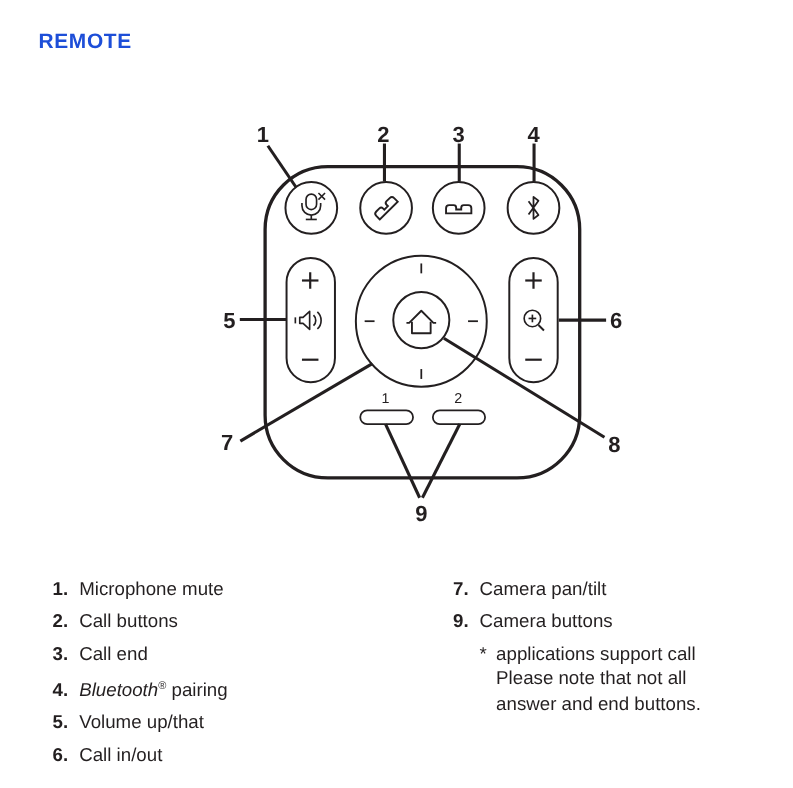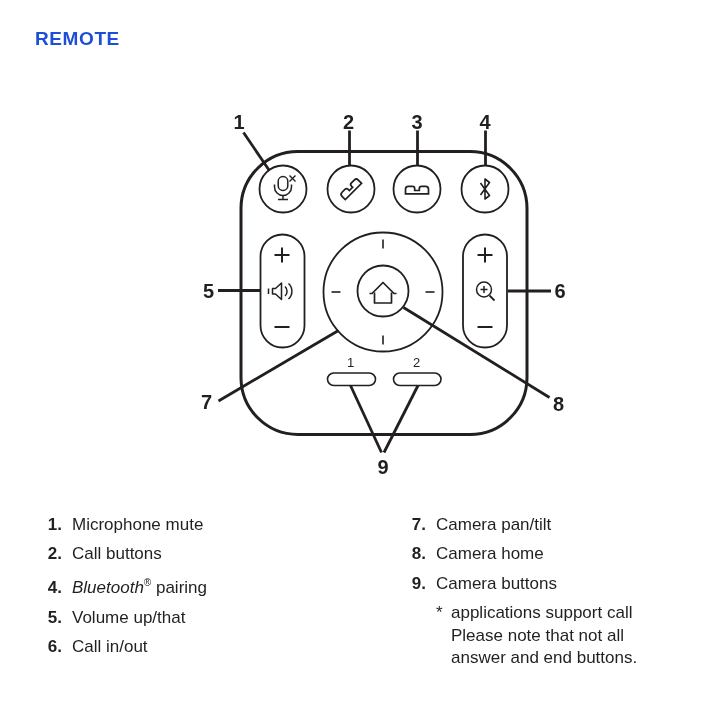--- a/index.html
+++ b/index.html
@@ -15,21 +15,21 @@
   svg.diagram{position:absolute;left:0;top:0;}
   svg .stroke{stroke:#231f20;fill:none;}
   svg text.callout{
     font-family:"Liberation Sans",sans-serif;font-weight:700;font-size:20px;
     fill:#231f20;text-anchor:middle;
   }
   svg text.preset-label{
     font-family:"Liberation Sans",sans-serif;font-weight:400;font-size:13px;
     fill:#231f20;text-anchor:middle;
   }
-  .legend-col{position:absolute;top:510px;font-size:17px;}
+  .legend-col{position:absolute;top:521px;font-size:17px;}
   .legend-col.left{left:40px;}
   .legend-col.right{left:404px;}
   .legend-row{line-height:29.4px;white-space:nowrap;}
   .legend-num{
     display:inline-block;width:22px;text-align:right;
     font-weight:700;margin-right:10px;
   }
   .legend-txt i{font-style:italic;}
   .legend-txt sup{font-size:10px;}
   .footnote{display:flex;margin-top:4px;line-height:22.4px;}
@@ -157,38 +157,38 @@
 </svg>
 
 <div class="legend-col left">
   <div class="legend-row">
     <span class="legend-num">1.</span><span class="legend-txt">Microphone mute</span>
   </div>
   <div class="legend-row">
     <span class="legend-num">2.</span><span class="legend-txt">Call buttons</span>
   </div>
   <div class="legend-row">
+    <span class="legend-num">3.</span><span class="legend-txt">Call end</span>
+  </div>
+  <div class="legend-row">
     <span class="legend-num">4.</span><span class="legend-txt"><i>Bluetooth</i><sup>®</sup><span> pairing</span></span>
   </div>
   <div class="legend-row">
     <span class="legend-num">5.</span><span class="legend-txt">Volume up/that</span>
   </div>
   <div class="legend-row">
     <span class="legend-num">6.</span><span class="legend-txt">Call in/out</span>
   </div>
 </div>
 
 <div class="legend-col right">
   <div class="legend-row">
     <span class="legend-num">7.</span><span class="legend-txt">Camera pan/tilt</span>
   </div>
   <div class="legend-row">
-    <span class="legend-num">8.</span><span class="legend-txt">Camera home</span>
-  </div>
-  <div class="legend-row">
     <span class="legend-num">9.</span><span class="legend-txt">Camera buttons</span>
   </div>
   <div class="footnote" style="margin-left:32px;">
     <span class="star">*</span>
     <span class="note-lines">
       <span class="nline">applications support call</span>
       <span class="nline">Please note that not all</span>
       <span class="nline">answer and end buttons.</span>
     </span>
   </div>

